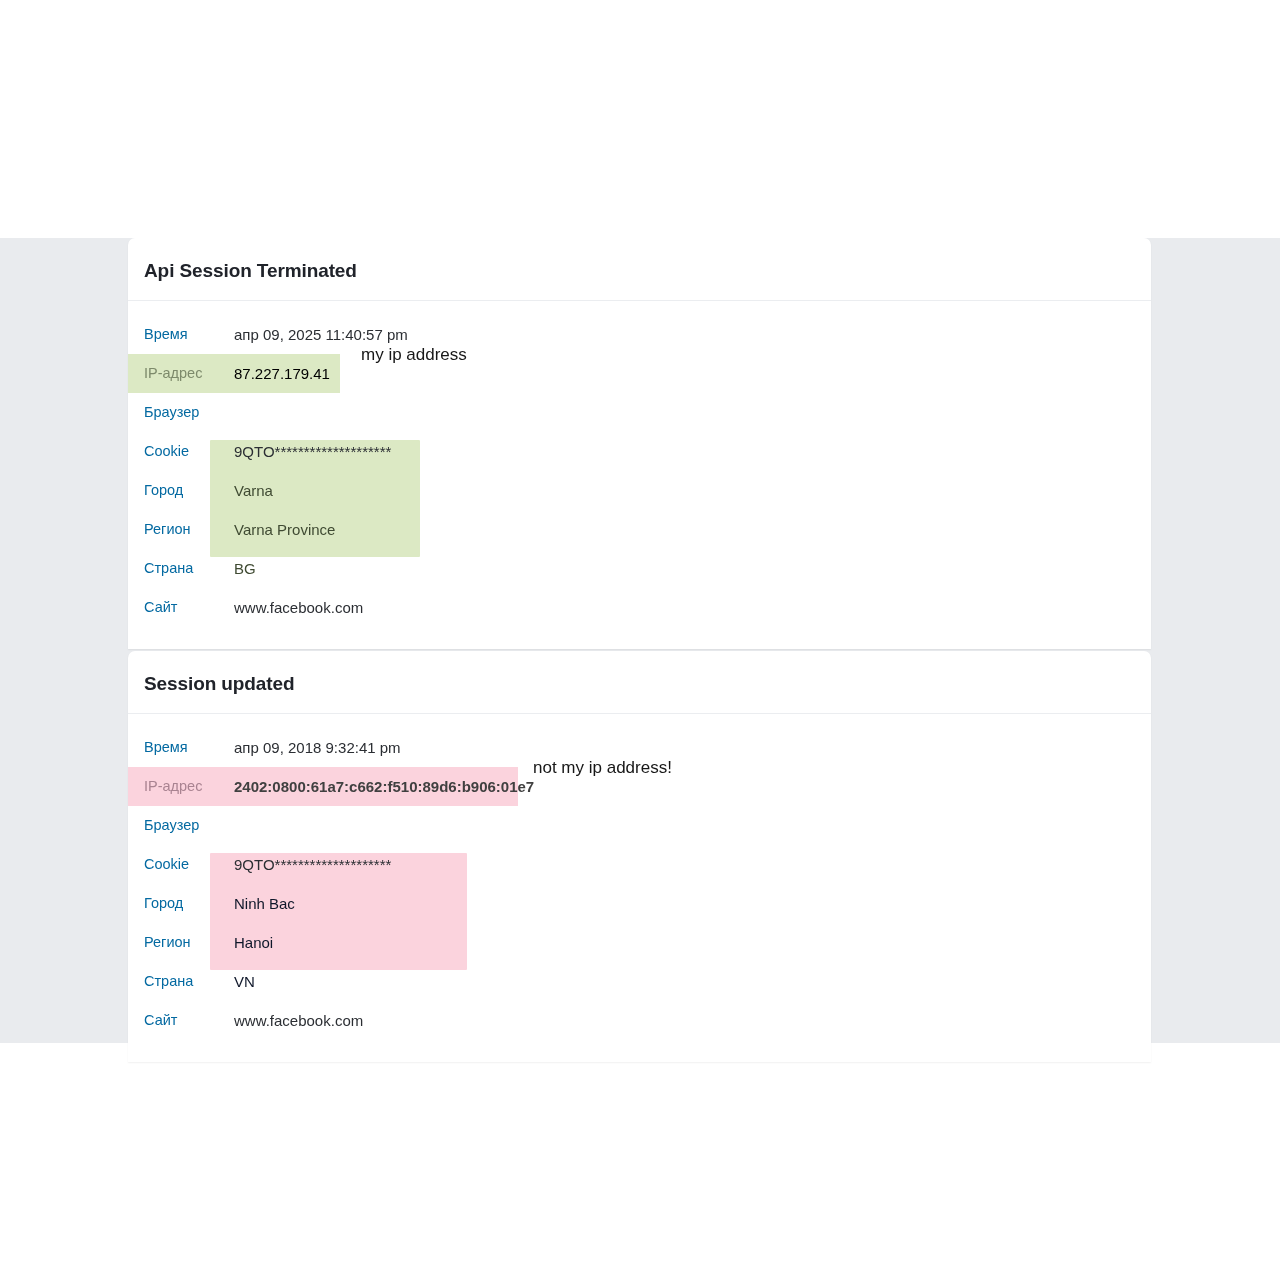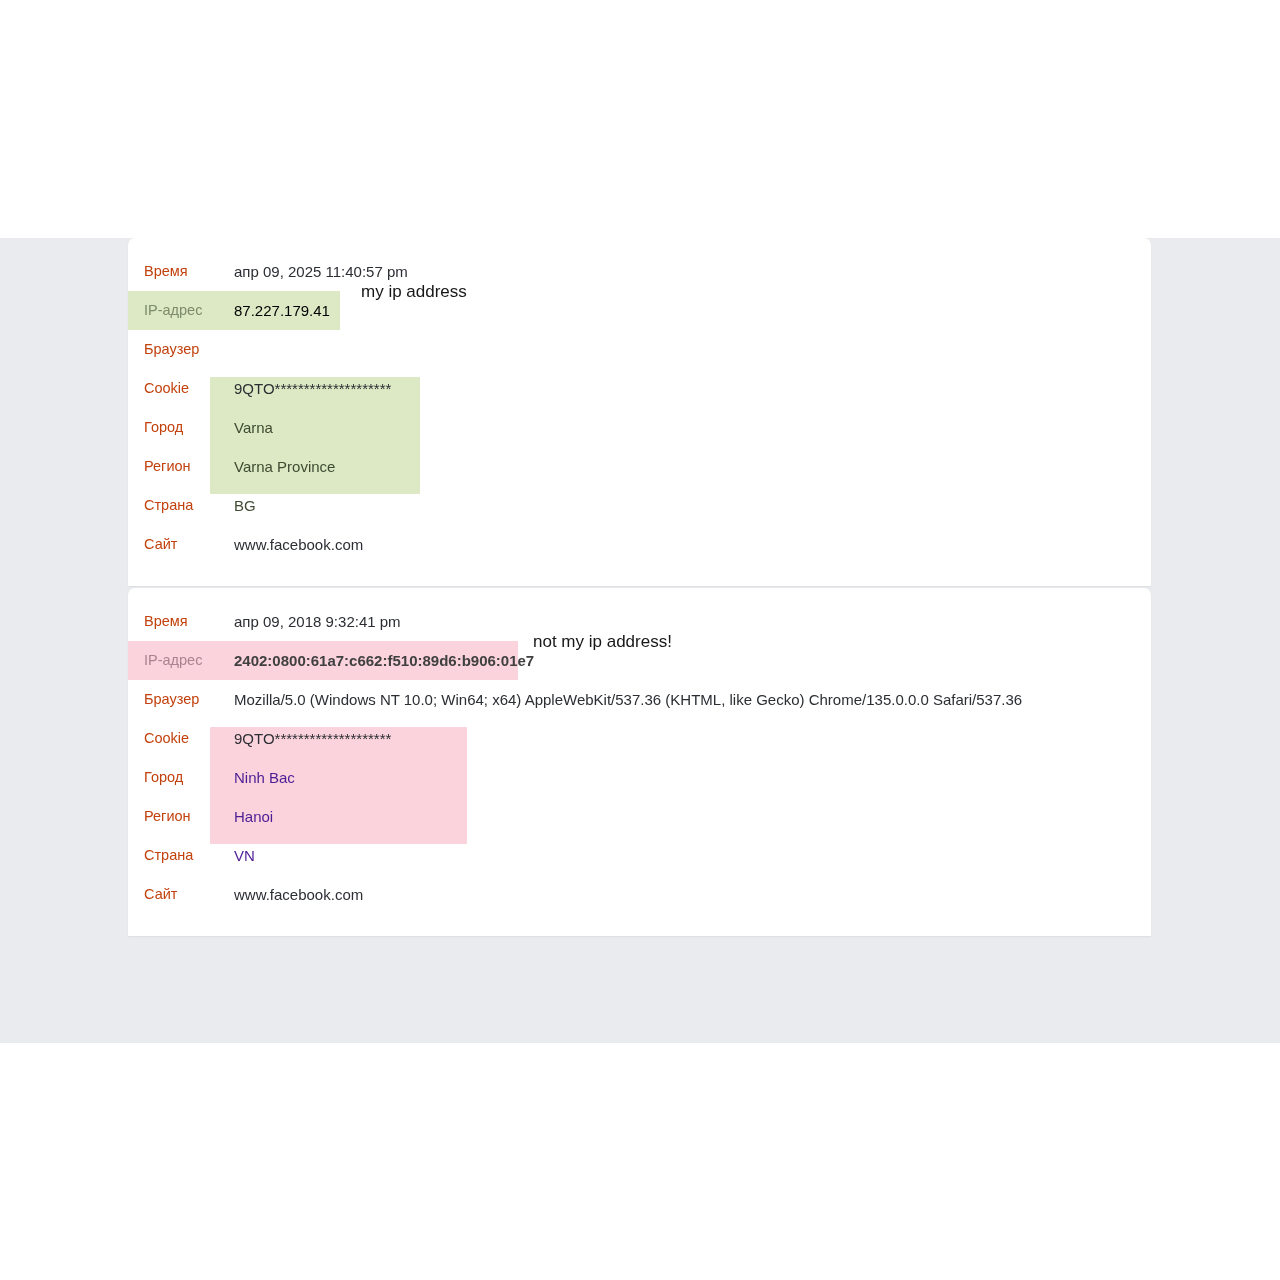--- a/index.html
+++ b/index.html
@@ -70,21 +70,21 @@
   .row {
     position: relative;
     display: flex;
     align-items: center;
     height: 39px;
     padding: 0 16px;
   }
   .row-label {
     flex: 0 0 90px;
     font-size: 14.5px;
-    color: #c2410c;
+    color: #0369a1;
     line-height: 1;
     z-index: 2;
   }
   .row-value {
     font-size: 15px;
     color: #2b2e33;
     line-height: 1;
     white-space: nowrap;
     z-index: 2;
   }
@@ -115,40 +115,43 @@
     background: #dce9c4;
     left: 82px;
     width: 210px;
   }
   .geo-pink {
     background: #fbd3dd;
     left: 82px;
     width: 257px;
   }
   .geo-rows .row-value { color: #3f4a32; }
-  .geo-rows-pink .row-value { color: #4c1d95; }
+  .geo-rows-pink .row-value { color: #0f172a; }
 
   
   .annotation {
     position: absolute;
     font-size: 17px;
     color: #171717;
     white-space: nowrap;
     z-index: 5;
     line-height: 1;
   }
 </style>
 </head>
 <body>
 
 <div class="viewport">
   <div class="page-area">
     <div class="content-column">
 
       <section class="card">
+        <div class="card-header">
+          <h2 class="card-title">Api Session Terminated</h2>
+        </div>
         <div class="card-body">
           <div class="rows">
 
             <div class="geo-block geo-green" style="top:125px;height:117px;"></div>
 
             <div class="row">
               <span class="row-label">Время</span>
               <span class="row-value">апр 09, 2025 11:40:57 pm</span>
             </div>
 
@@ -185,38 +188,40 @@
               <span class="row-label">Сайт</span>
               <span class="row-value">www.facebook.com</span>
             </div>
 
           </div>
           <span class="annotation" style="left:233px;top:45px;">my ip address</span>
         </div>
       </section>
 
       <section class="card" style="margin-top:2px;">
+        <div class="card-header">
+          <h2 class="card-title">Session updated</h2>
+        </div>
         <div class="card-body">
           <div class="rows">
 
             <div class="geo-block geo-pink" style="top:125px;height:117px;"></div>
 
             <div class="row">
               <span class="row-label">Время</span>
               <span class="row-value">апр 09, 2018 9:32:41 pm</span>
             </div>
 
             <div class="row hl-pink ip-row-pink">
               <span class="row-label">IP-адрес</span>
               <span class="row-value">2402:0800:61a7:c662:f510:89d6:b906:01e7</span>
             </div>
 
             <div class="row">
               <span class="row-label">Браузер</span>
-              <span class="row-value">Mozilla/5.0 (Windows NT 10.0; Win64; x64) AppleWebKit/537.36 (KHTML, like Gecko) Chrome/135.0.0.0 Safari/537.36</span>
             </div>
 
             <div class="row">
               <span class="row-label">Cookie</span>
               <span class="row-value">9QTO********************</span>
             </div>
 
             <div class="geo-rows geo-rows-pink">
               <div class="row">
                 <span class="row-label">Город</span>

